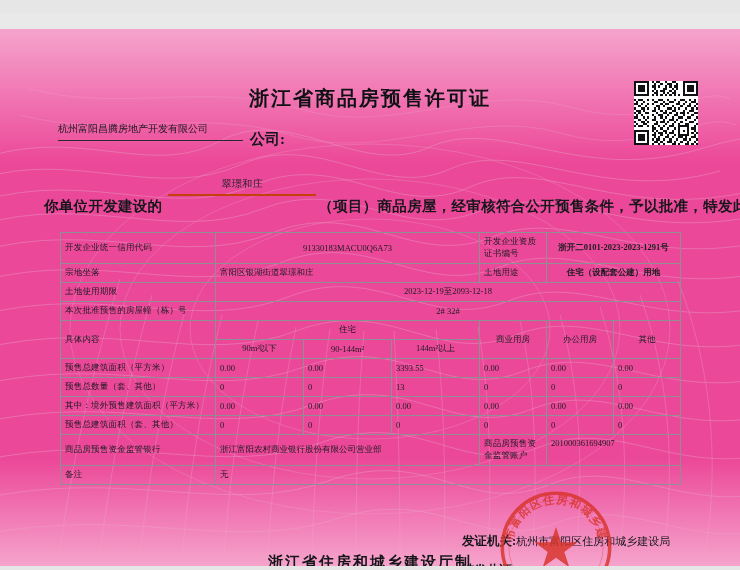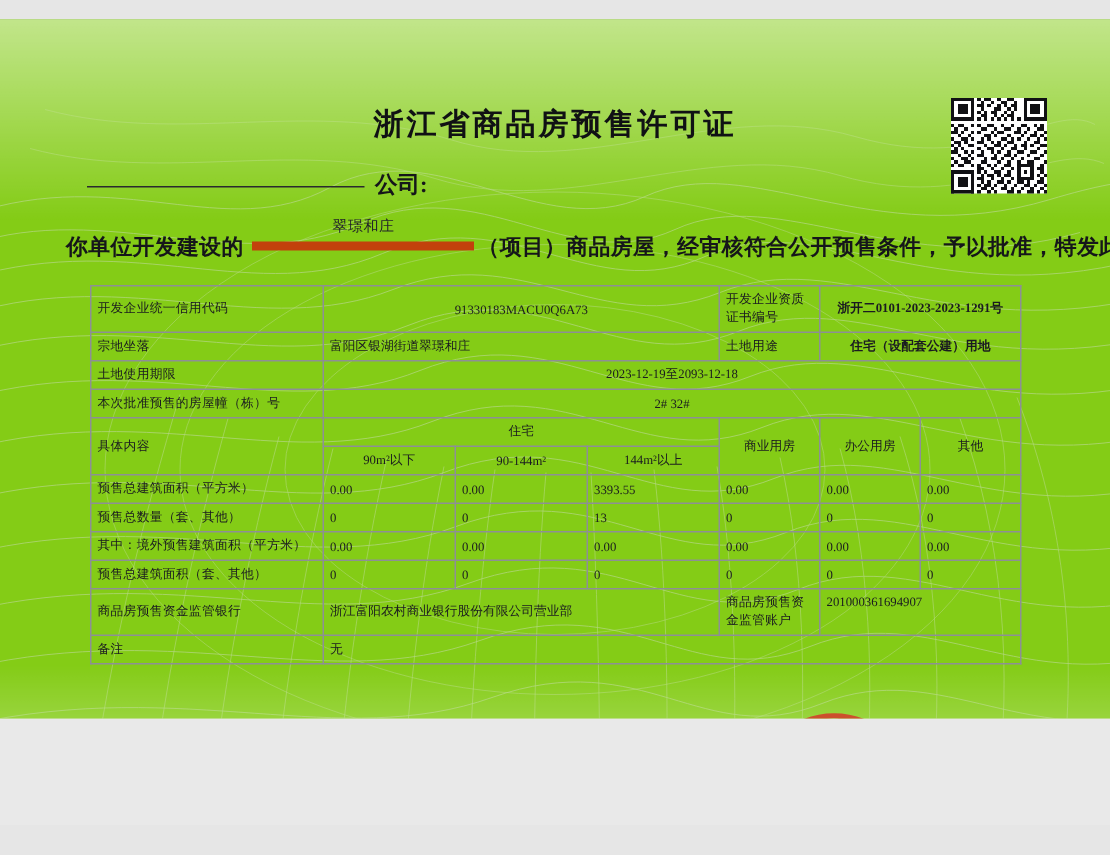--- a/index.html
+++ b/index.html
@@ -21,23 +21,23 @@
     width: 740px; height: 13px;
     background: #e6e6e6;
   }
   #bottombar {
     position: absolute; bottom: 0; left: 0;
     width: 740px; height: 20px;
     background: #e6e6e6;
   }
   #page {
     position: absolute;
-    top: 13px; left: 0;
-    width: 740px; height: 466px;
-    background: #84cc16;
+    top: 29px; left: 0;
+    width: 740px; height: 537px;
+    background: #ec4899;
     overflow: hidden;
   }
   
   #watermark {
     position: absolute; inset: 0;
     opacity: .5;
     pointer-events: none;
   }
   #content {
     position: relative;
@@ -117,24 +117,24 @@
     padding-left: 44px;
     font-size: 14.5px;
     font-weight: bold;
     white-space: nowrap;
     letter-spacing: .3px;
   }
   .project-blank {
     display: inline-block;
     position: relative;
     width: 148px;
-    border-bottom: 6px solid #c2410c;
+    border-bottom: 2px solid #c2410c;
     height: 15px;
     vertical-align: -2px;
-    margin: 4px 2px;
+    margin: 17px 2px;
   }
   .project-name {
     position: absolute;
     left: 0; right: 0; bottom: 3px;
     text-align: center;
     font-size: 10px;
     font-weight: normal;
     font-family: "Liberation Sans", sans-serif;
     color: #23242a;
   }
@@ -530,20 +530,21 @@
           <rect x="28" y="28" width="1" height="1"></rect>
       </g>
     </svg>
 
     <div id="content">
 
       <div class="doc-title">浙江省商品房预售许可证</div>
 
 
       <div class="company-row">
+        <span class="company-name">杭州富阳昌腾房地产开发有限公司</span>
         <span class="company-blank"></span>
         <span class="company-suffix">公司:</span>
       </div>
 
       <div class="statement">
         <span>你单位开发建设的</span>
         <span class="project-blank">
           <span class="project-name">翠璟和庄</span>
         </span><span>（项目）商品房屋，经审核符合公开预售条件，予以批准，特发此证。</span>
       </div>

